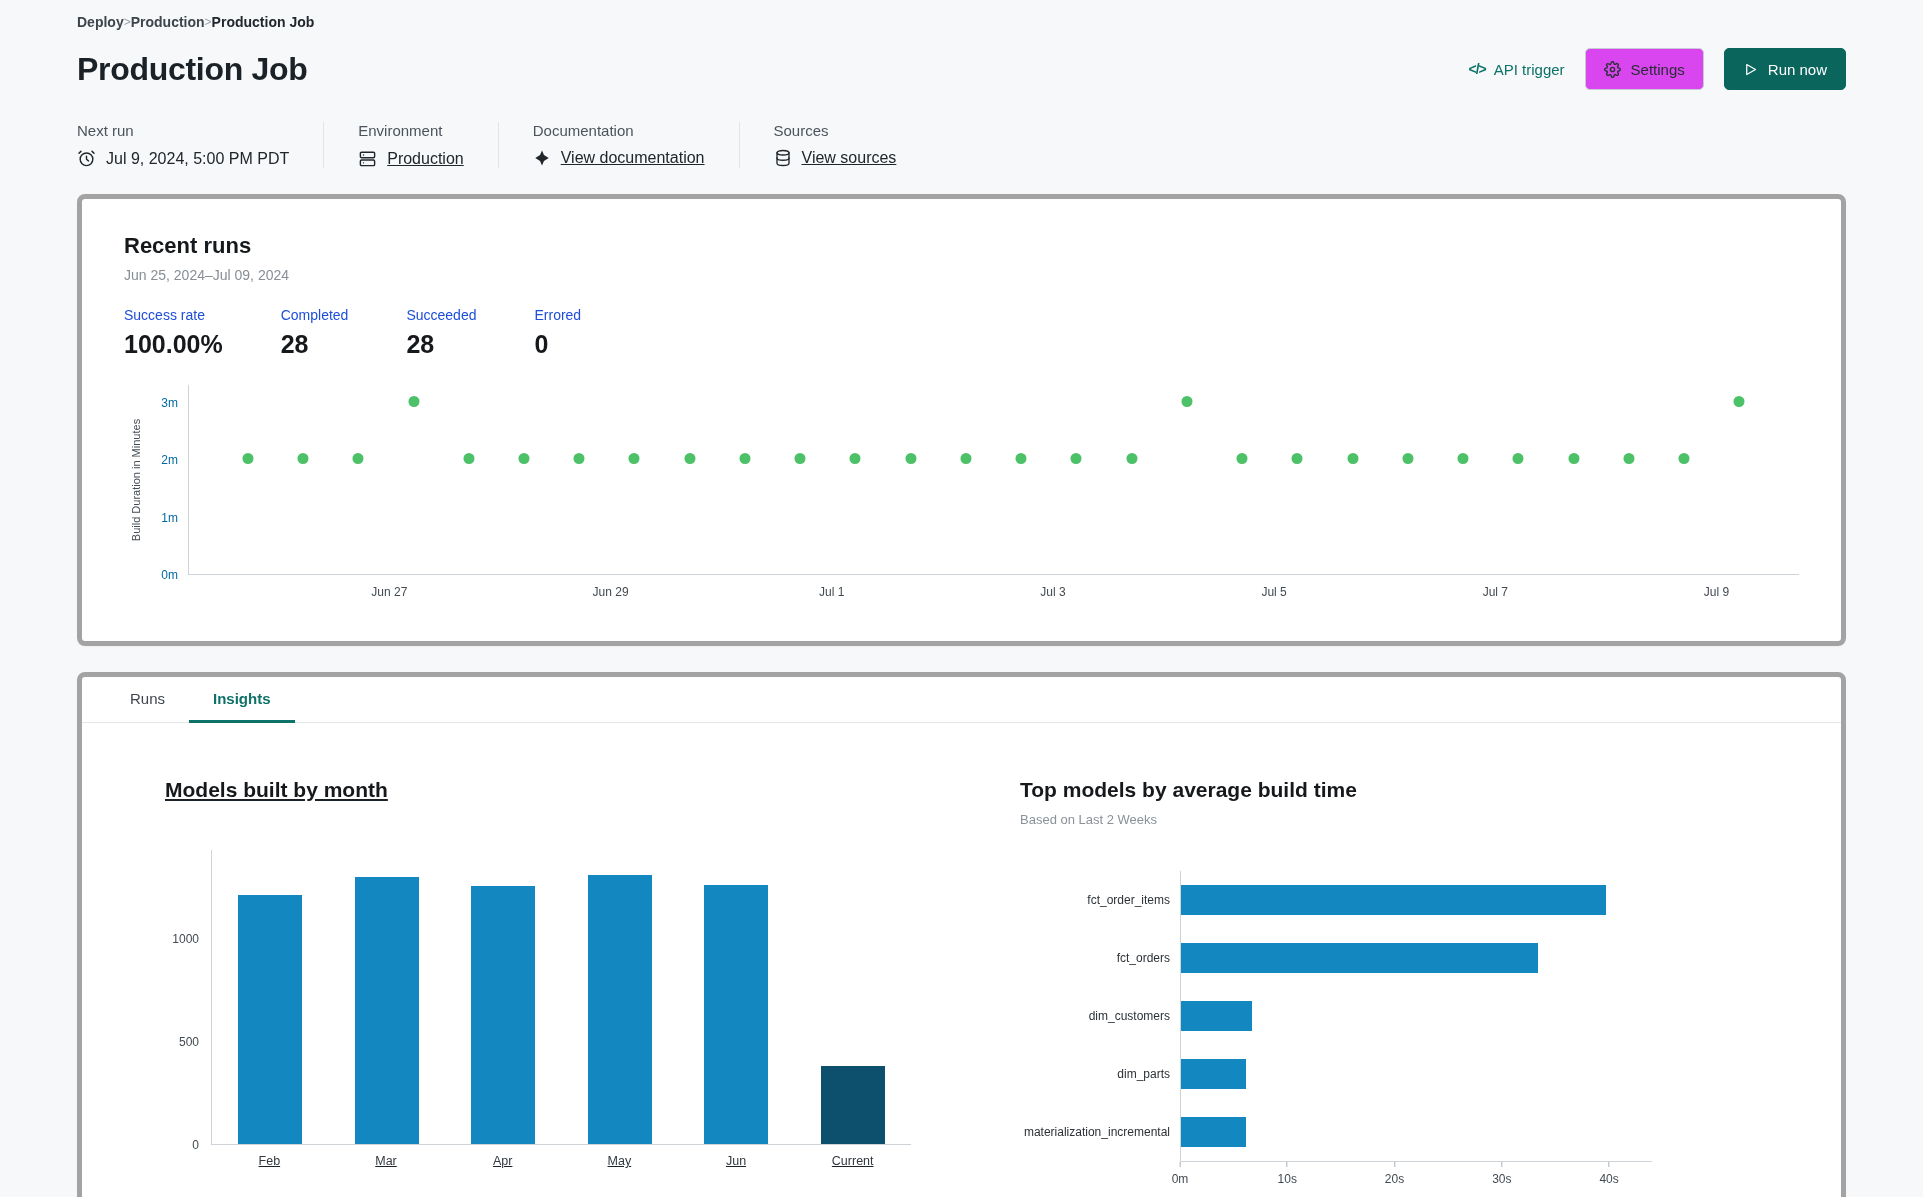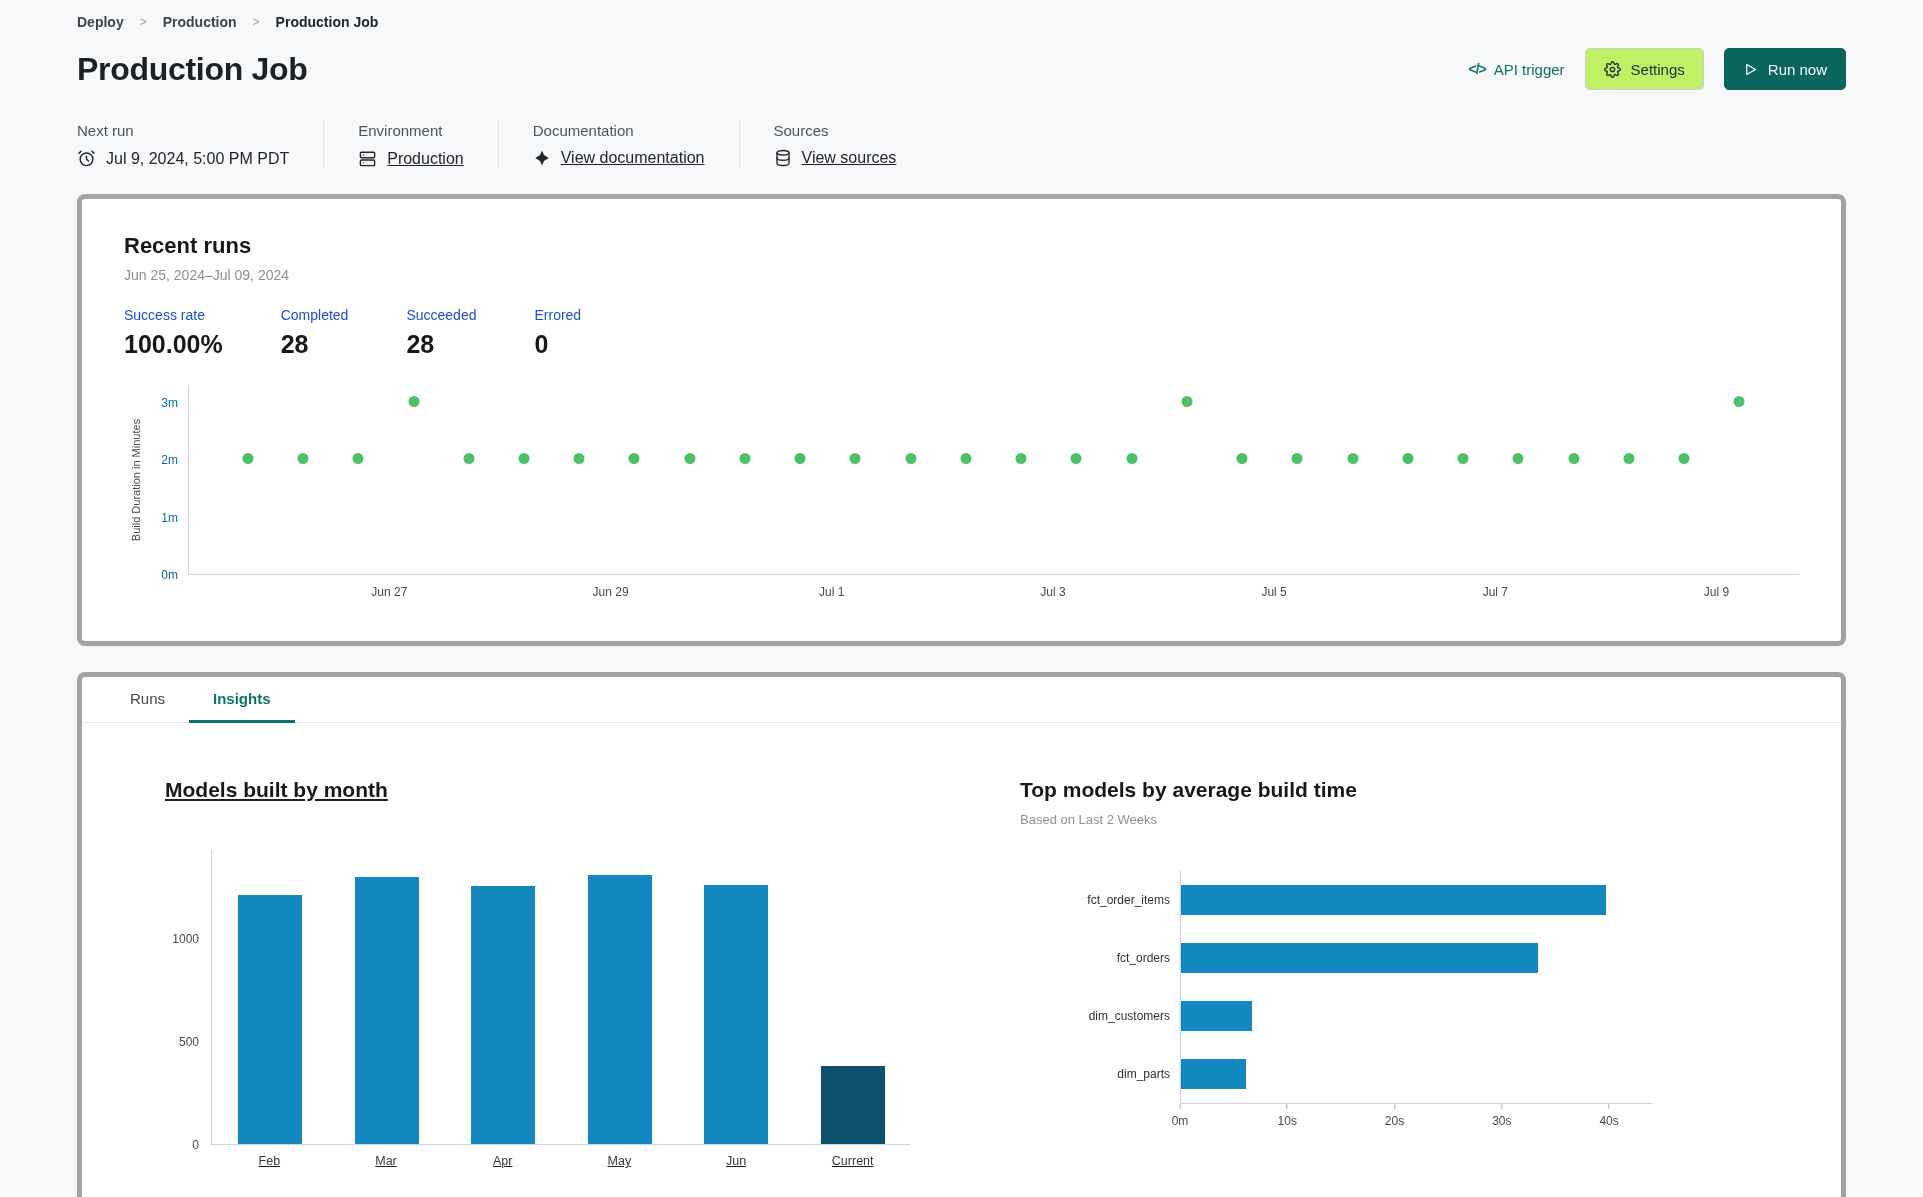--- a/index.html
+++ b/index.html
@@ -6,33 +6,33 @@
   html, body { width: 1923px; height: 1197px; }
   body {
     font-family: "Liberation Sans", sans-serif;
     background: #f7f8f9;
     color: #1b2228;
     overflow: hidden;
   }
   .container { padding: 14px 77px 0; }
 
   
-  .breadcrumb { display: flex; align-items: center; gap: 16px; font-size: 14px; color: #3d454c; }
+  .breadcrumb { display: flex; align-items: center; font-size: 14px; color: #3d454c; }
   .crumb { font-weight: 600; cursor: pointer; }
   .crumb.current { font-weight: 700; color: #20262c; cursor: default; }
   .sep { color: #9aa1a8; font-size: 12px; }
 
   
   .header-row { display: flex; justify-content: space-between; align-items: center; margin-top: 18px; }
   .page-title { font-size: 32px; font-weight: 700; color: #1a2127; letter-spacing: -0.3px; }
   .actions { display: flex; align-items: center; gap: 20px; }
   .api-trigger { display: flex; align-items: center; gap: 8px; color: #0d7268; font-size: 15px; cursor: pointer; }
   .code-glyph { font-size: 14px; font-weight: 700; letter-spacing: -1px; }
   .btn { display: flex; align-items: center; gap: 10px; border-radius: 5px; font-size: 15px; height: 42px; padding: 0 18px; cursor: pointer; border: 1px solid transparent; }
-  .btn-secondary { background: #bef264; border-color: #c6ccd1; color: #272e34; }
+  .btn-secondary { background: #d946ef; border-color: #c6ccd1; color: #272e34; }
   .btn-primary { background: #0a655c; color: #fff; border-color: #0a655c; }
   .icon { display: inline-flex; align-items: center; }
 
   
   .meta { display: flex; margin-top: 32px; }
   .meta-group { padding: 0 34px; border-left: 1px solid #e2e5e8; }
   .meta-group:first-child { padding-left: 0; border-left: none; }
   .meta-label { font-size: 15px; color: #4b545c; }
   .meta-value { display: flex; align-items: center; gap: 10px; margin-top: 10px; font-size: 16px; color: #20262c; }
   .meta-link { text-decoration: underline; color: #20262c; cursor: pointer; }
@@ -337,20 +337,26 @@
                 <div class="tm-track">
                   <div class="tm-bar" style="width: 70.8px; background: rgb(18, 135, 192);"></div>
                 </div>
               </div>
               <div class="tm-row">
                 <div class="tm-label">dim_parts</div>
                 <div class="tm-track">
                   <div class="tm-bar" style="width: 65.4364px; background: rgb(18, 135, 192);"></div>
                 </div>
               </div>
+              <div class="tm-row">
+                <div class="tm-label">materialization_incremental</div>
+                <div class="tm-track">
+                  <div class="tm-bar" style="width: 65.4364px; background: rgb(18, 135, 192);"></div>
+                </div>
+              </div>
             </div>
           <div class="tm-axis">
               <div class="tm-tick" style="left: 0px;">
                 <div class="tm-mark"></div>
                 <div class="tm-ticklbl">0m</div>
               </div>
               <div class="tm-tick" style="left: 107.273px;">
                 <div class="tm-mark"></div>
                 <div class="tm-ticklbl">10s</div>
               </div>

